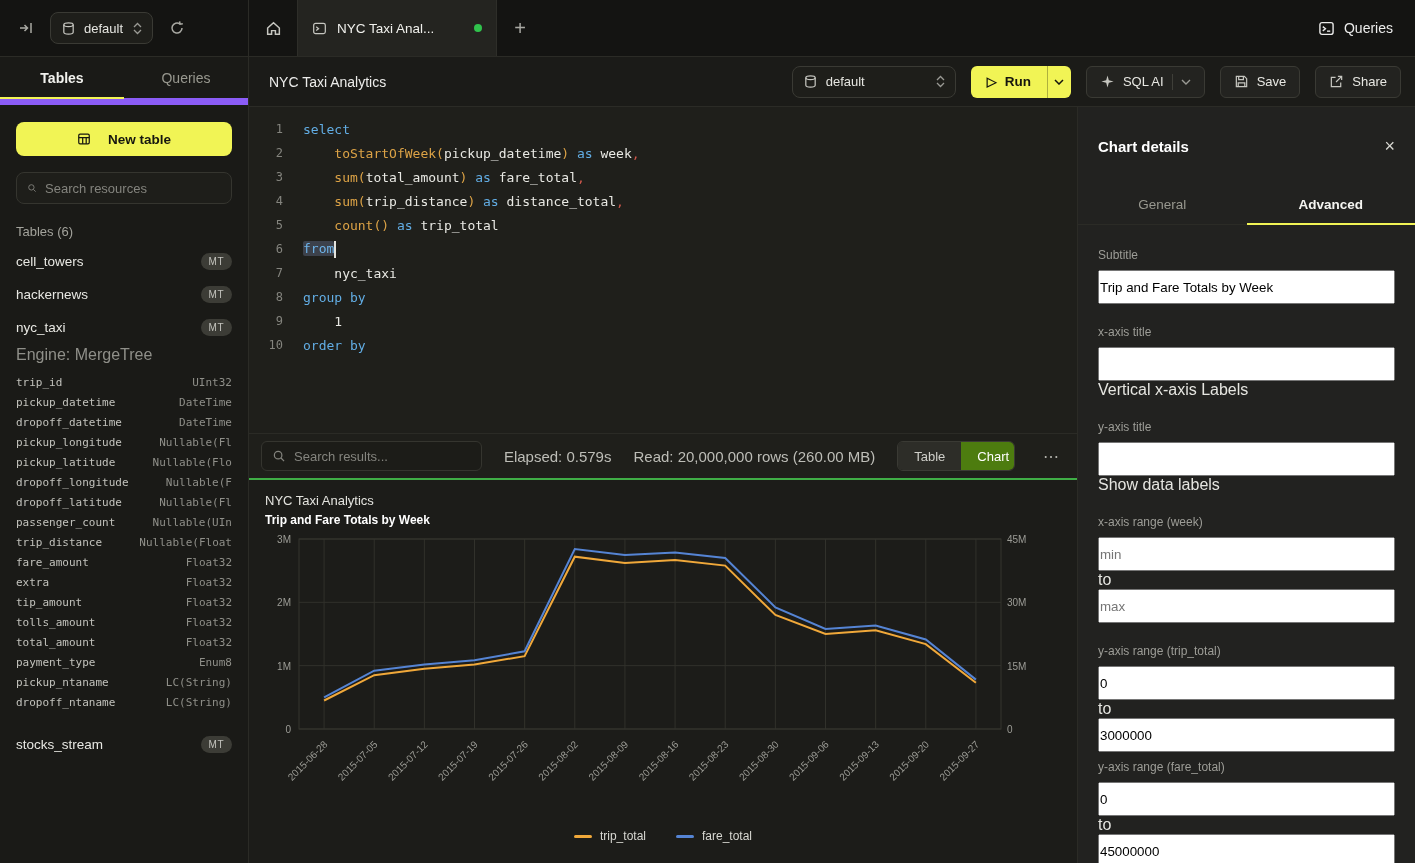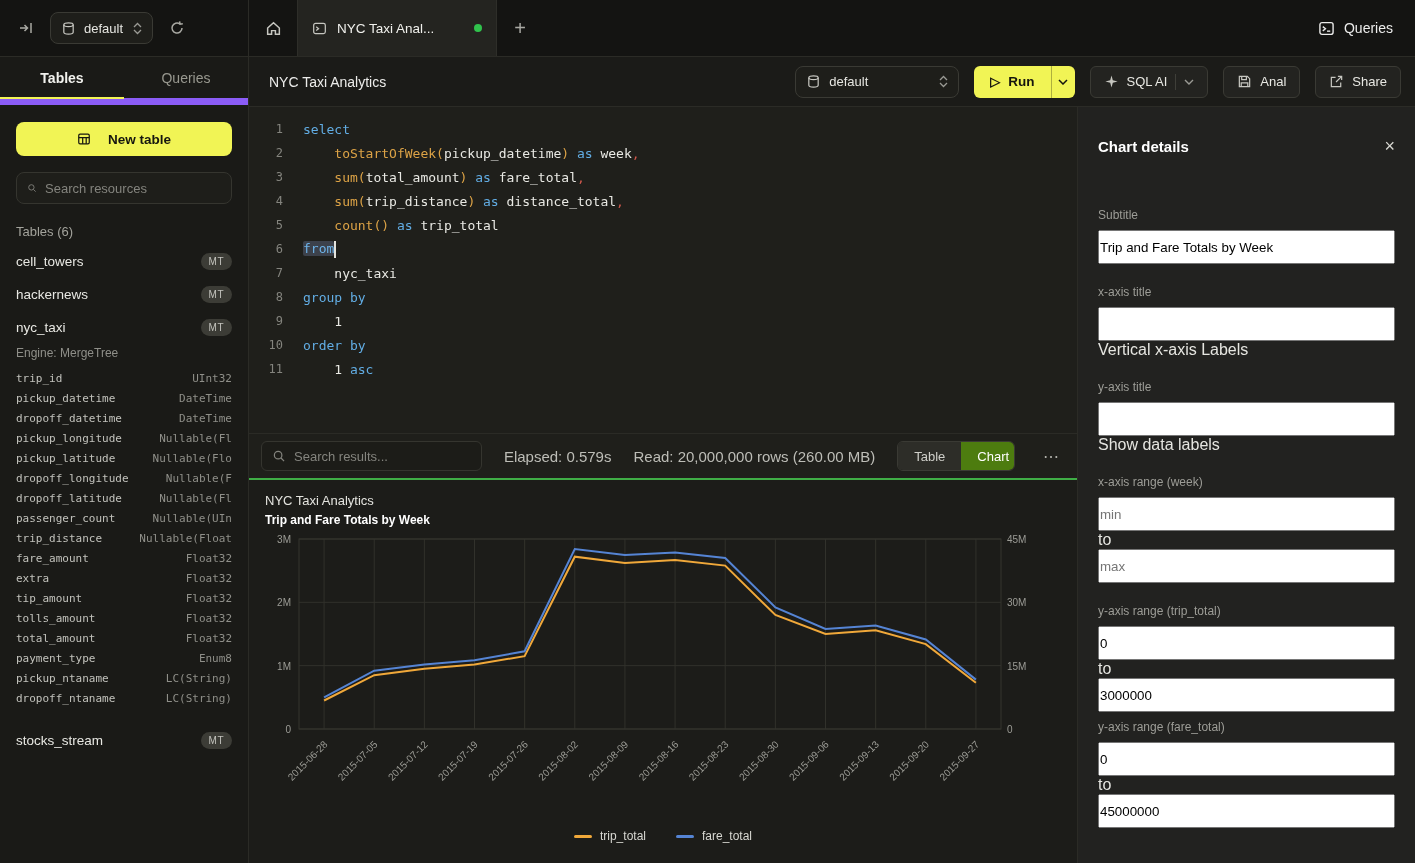--- a/index.html
+++ b/index.html
@@ -32,21 +32,21 @@
   .side-tab.active::after { content:""; position:absolute; left:0; right:0; bottom:-1px; height:2px; background:#f1f455; }
   .new-table-btn { margin:17px 16px 0; height:34px; flex:none; display:flex; align-items:center; justify-content:center; gap:17px; background:#f1f455; color:#16160f; border:none; border-radius:8px; font-size:13.5px; font-weight:600; cursor:pointer; }
   .search-box { margin:16px 16px 0; height:32px; flex:none; display:flex; align-items:center; gap:8px; padding:0 10px; background:#1e1e1a; border:1px solid #35352f; border-radius:8px; }
   .search-box input { flex:1; background:none; border:none; outline:none; color:#e6e6e1; font-size:13px; font-family:"Liberation Sans",sans-serif; }
   .search-box input::placeholder { color:#84847e; }
   .section-label { margin:20px 16px 6px; font-size:13px; color:#a3a39c; flex:none; }
   .tables-list { flex:1; overflow:hidden; padding-bottom:8px; }
   .tbl-row { height:33px; display:flex; align-items:center; justify-content:space-between; padding:0 16px; cursor:pointer; }
   .tbl-name { font-size:13.5px; color:#e8e8e3; }
   .mt-badge { background:#3c3c36; color:#c3c3bd; font-size:10px; letter-spacing:.5px; padding:3px 8px; border-radius:10px; }
-  .engine-line { padding:2px 16px 8px; font-size:12px; color:#8f8f89; }
+  .engine-line { padding:2px 16px 8px; font-size:16px; color:#8f8f89; }
   .cols { padding:0 16px 4px; }
   .col-row { display:flex; justify-content:space-between; height:20px; align-items:center; font-family:"DejaVu Sans Mono", monospace; font-size:11px; }
   .col-name { color:#c2c2bc; }
   .col-type { color:#8f8f89; }
   .cols + .tbl-row { margin-top:12px; }
 
   
   .right-col { flex:1; display:flex; flex-direction:column; min-width:0; }
   .main-header { height:50px; flex:none; display:flex; align-items:center; background:#1b1b18; border-bottom:1px solid #2b2b26; padding:0 14px 0 20px; }
   .main-title { font-size:14px; color:#ececea; }
@@ -337,21 +337,21 @@
             <span class="divider-v"></span>
             <svg width="10" height="6" viewBox="0 0 10 6">
                 <path d="M1 1 L5 5 L9 1" stroke="#9a9a94" stroke-width="1.4" fill="none"></path>
               </svg>
           </button>
           <button class="btn-dark">
             <svg class="ic" width="15" height="15" viewBox="0 0 16 16">
                 <path d="M2.5 2.5 H11 L13.5 5 V13.5 H2.5 Z" stroke="#c6c6c0" stroke-width="1.3" fill="none"></path>
                 <path d="M5 2.5 V6 H10 V2.5 M4.5 13.5 V9.5 H11.5 V13.5" stroke="#c6c6c0" stroke-width="1.3" fill="none"></path>
               </svg>
-            <span>Anal</span>
+            <span>Save</span>
           </button>
           <button class="btn-dark">
             <svg class="ic" width="15" height="15" viewBox="0 0 16 16">
                 <path d="M7 3.5 H2.5 V13.5 H12.5 V9" stroke="#c6c6c0" stroke-width="1.3" fill="none"></path>
                 <path d="M9.5 2.5 H13.5 V6.5 M13.5 2.5 L7.5 8.5" stroke="#c6c6c0" stroke-width="1.3" fill="none"></path>
               </svg>
             <span>Share</span>
           </button>
         </div>
       </div>
@@ -393,24 +393,20 @@
                 <span class="ln">8</span>
                 <span class="code"><span class="tok-kw">group by</span></span>
               </div>
               <div class="ed-line">
                 <span class="ln">9</span>
                 <span class="code"><span class="tok-pl">    1</span></span>
               </div>
               <div class="ed-line">
                 <span class="ln">10</span>
                 <span class="code"><span class="tok-kw">order by</span></span>
-              </div>
-              <div class="ed-line">
-                <span class="ln">11</span>
-                <span class="code"><span class="tok-pl">    1 </span><span class="tok-kw">asc</span></span>
               </div>
             </div>
 
           <div class="results-bar">
             <div class="results-search">
               <svg class="ic" width="14" height="14" viewBox="0 0 16 16">
                   <circle cx="7" cy="7" r="4.3" stroke="#84847e" stroke-width="1.4" fill="none"></circle>
                   <path d="M10.3 10.3 L13.8 13.8" stroke="#84847e" stroke-width="1.4"></path>
                 </svg>
               <input placeholder="Search results..." style="">
@@ -492,20 +488,28 @@
               </div>
           </div>
 
         </div>
 
         <aside class="details-panel">
           <div class="panel-header">
             <span class="panel-title">Chart details</span>
             <button class="panel-close"><span>×</span></button>
           </div>
+          <div class="panel-tabs">
+            <div class="panel-tab">
+                <span>General</span>
+              </div>
+            <div class="panel-tab active">
+                <span>Advanced</span>
+              </div>
+          </div>
           <div class="panel-body">
 
             <div class="field-label">Subtitle</div>
             <input class="text-input" value="Trip and Fare Totals by Week" style="">
 
             <div class="field-label">x-axis title</div>
             <input class="text-input" value="" style="">
 
             <div class="toggle-row">
               <span class="toggle-label">Vertical x-axis Labels</span>

